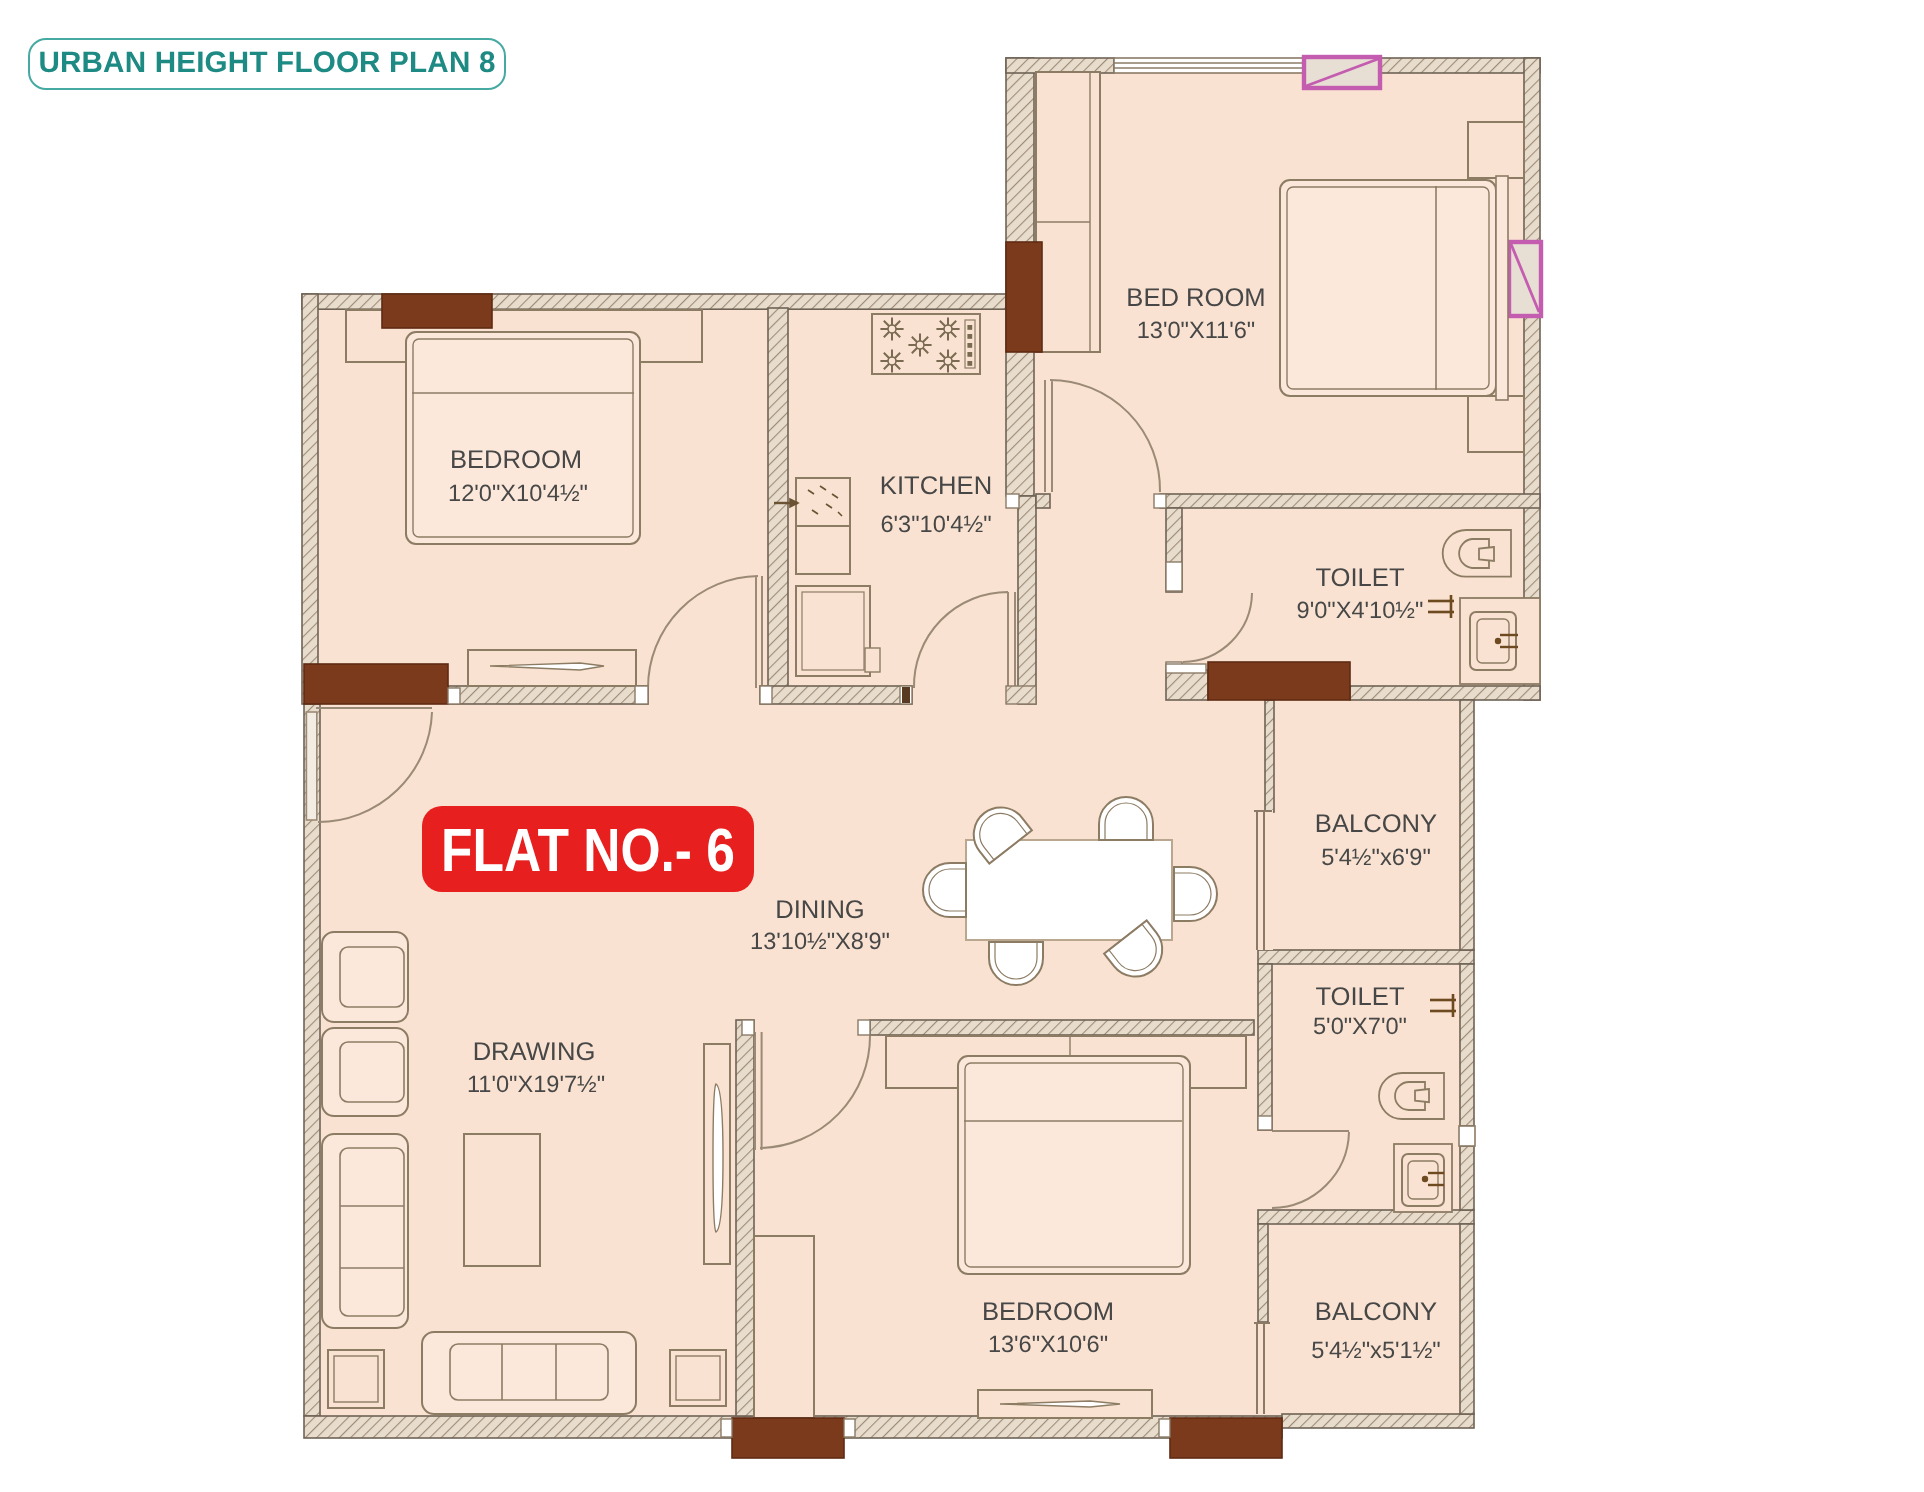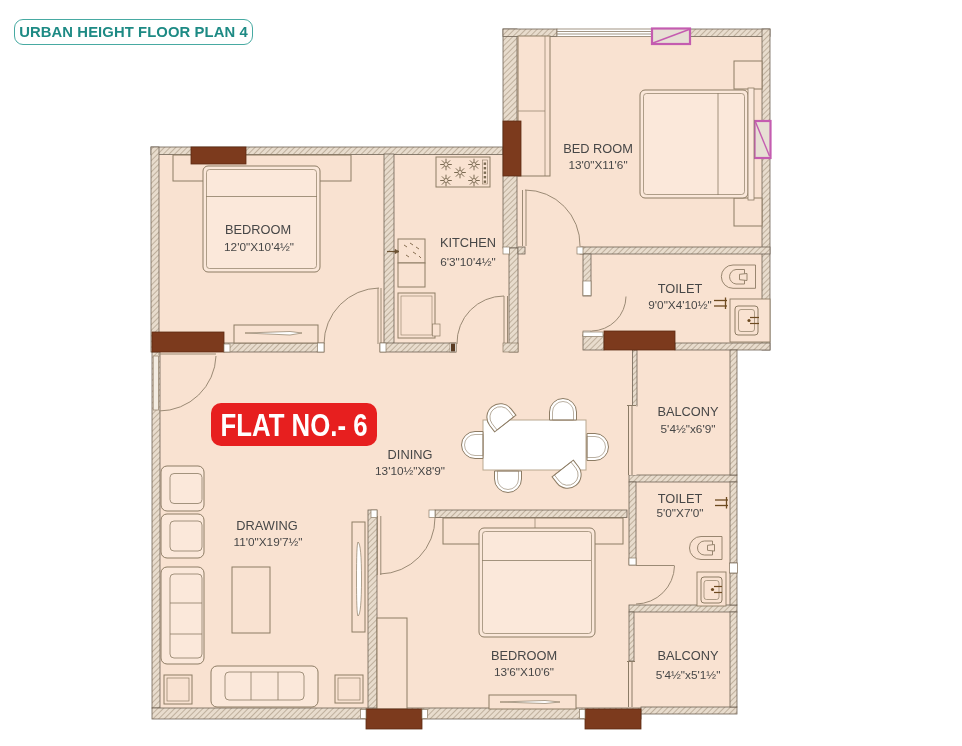--- a/index.html
+++ b/index.html
@@ -356,13 +356,13 @@
 <text class="rd" x="680" y="517">5'0"X7'0"</text>
 
 <text class="rn" x="524" y="660">BEDROOM</text>
 <text class="rd" x="524" y="676">13'6"X10'6"</text>
 
 <text class="rn" x="688" y="660">BALCONY</text>
 <text class="rd" x="688" y="679">5'4½"x5'1½"</text>
 </g>
 </svg>
 
-<div id="title">URBAN HEIGHT FLOOR PLAN 4</div>
+<div id="title">URBAN HEIGHT FLOOR PLAN 8</div>
 
 </body></html>

